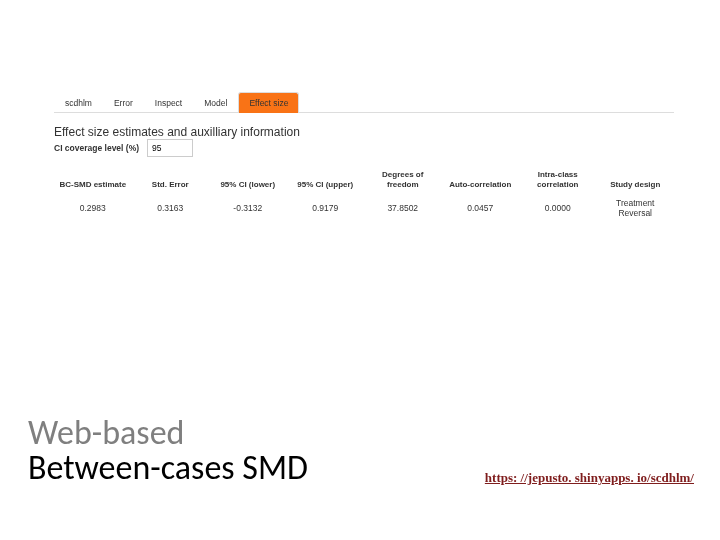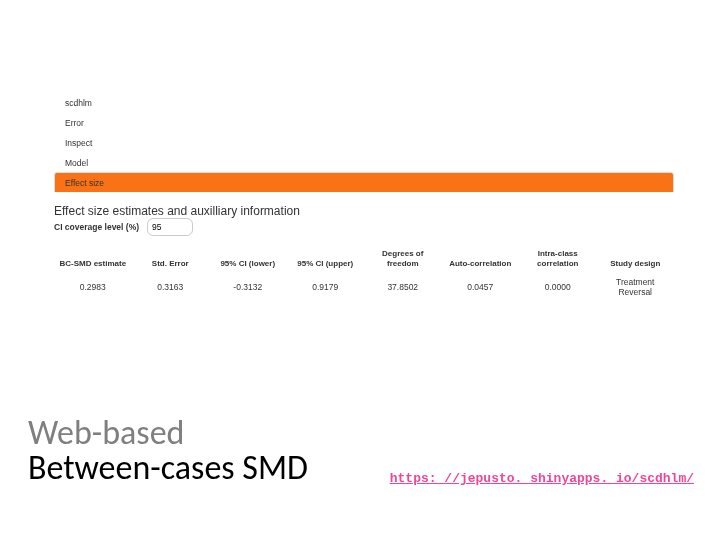--- a/index.html
+++ b/index.html
@@ -1,34 +1,34 @@
 <!DOCTYPE html>
 <html><head>
 <meta charset="utf-8">
 <style>
   * { box-sizing: border-box; margin: 0; padding: 0; }
   html, body { width: 720px; height: 540px; font-family: Arial, Helvetica, sans-serif; background: #fff; color: #333; }
   .slide { position: relative; width: 720px; height: 540px; }
   .app-panel { position: absolute; left: 54px; top: 92px; width: 620px; }
   .app-title { font-size: 16px; font-weight: 400; color: #333; margin-bottom: 10px; letter-spacing: 0.2px; }
-  .tabs { display: flex; border-bottom: 1px solid #ddd; gap: 0; margin-bottom: 12px; flex-direction: column; }
+  .tabs { display: flex; border-bottom: 1px solid #ddd; gap: 0; margin-bottom: 12px; }
   .tab { font-size: 8.5px; color: #333; padding: 5px 10px 4px; border: 1px solid transparent; border-bottom: none; border-radius: 3px 3px 0 0; cursor: pointer; }
   .tab.active { border-color: #ddd; background: #f97316; margin-bottom: -1px; }
   .section-title { font-size: 12px; font-weight: 400; color: #333; }
   .ci-row { display: flex; align-items: center; gap: 8px; margin-bottom: 10px; }
   .ci-label { font-size: 8.5px; font-weight: 700; color: #333; }
-  .ci-input { width: 46px; height: 18px; font-size: 8.5px; padding: 2px 4px; border: 1px solid #ccc; border-radius: 6px; background: #fff; }
+  .ci-input { width: 46px; height: 18px; font-size: 8.5px; padding: 2px 4px; border: 1px solid #ccc; border-radius: 0; background: #fff; }
   .table { width: 100%; border-collapse: collapse; table-layout: fixed; }
   .table th { font-size: 8px; font-weight: 700; color: #333; text-align: center; padding: 3px 2px 5px; vertical-align: bottom; line-height: 1.25; }
   .table td { font-size: 8.5px; font-weight: 400; color: #333; text-align: center; padding: 3px 2px; }
   .footer-left { position: absolute; left: 28px; bottom: 54px; }
   .footer-left .line1 { font-family: Calibri, Arial, sans-serif; font-size: 34px; color: #7f7f7f; font-weight: 400; line-height: 1.05; }
   .footer-left .line2 { font-family: Calibri, Arial, sans-serif; font-size: 34px; color: #000; font-weight: 400; line-height: 1.05; }
   .footer-right { position: absolute; right: 26px; bottom: 54px; }
-  .footer-link { font-family: Liberation Mono, monospace; font-size: 13px; color: #ec4899; text-decoration: underline; font-weight: 700; }
+  .footer-link { font-family: Liberation Serif, serif; font-size: 13px; color: #7f1d1d; text-decoration: underline; font-weight: 700; }
 </style>
 </head>
 <body>
 
 <div class="slide">
 
   <div class="app-panel">
 
     <div class="tabs">
       <div class="tab">scdhlm</div>

